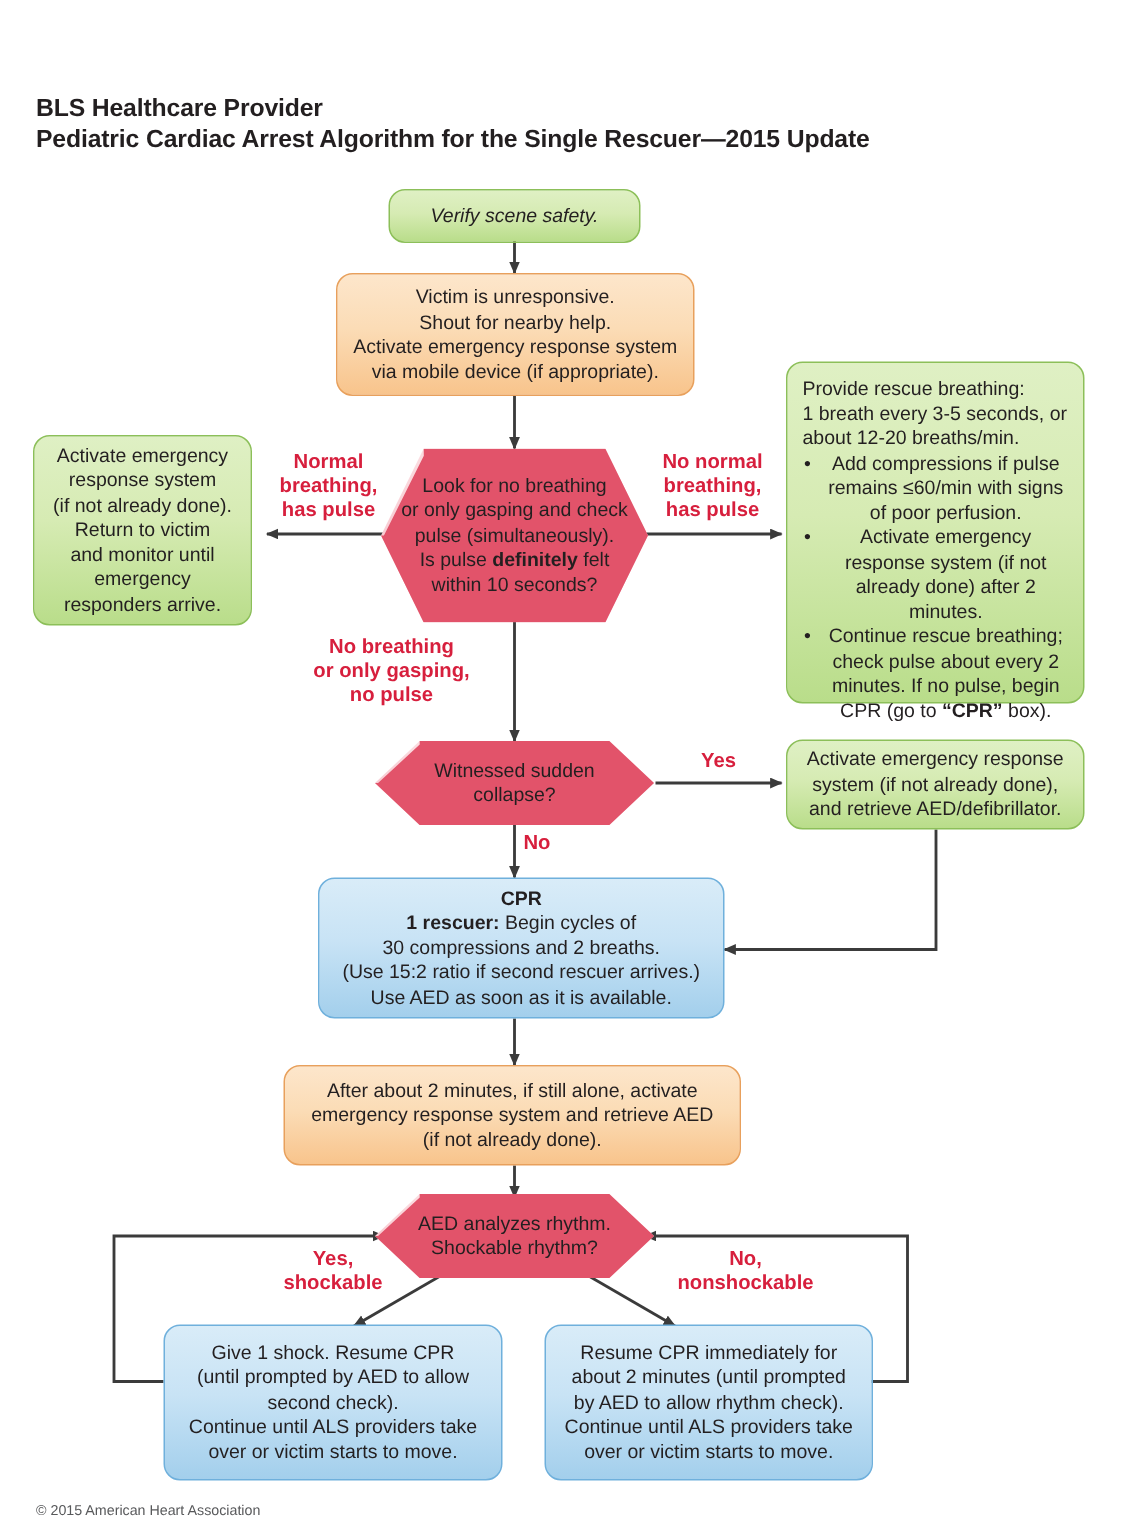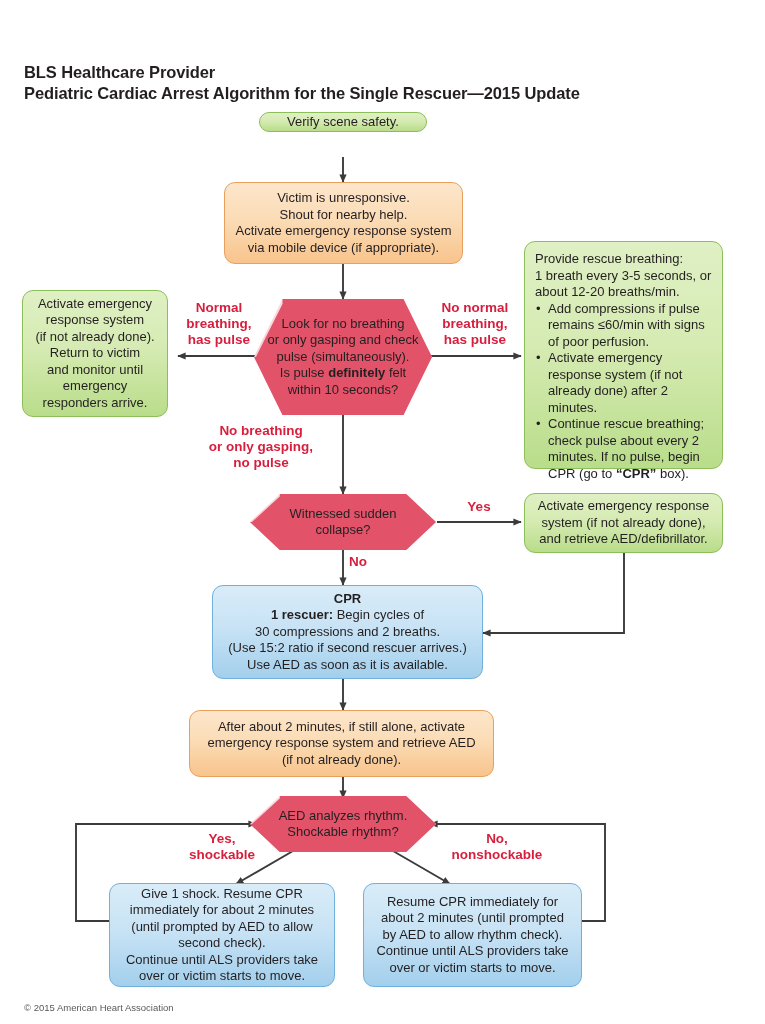--- a/index.html
+++ b/index.html
@@ -113,21 +113,21 @@
     left: 24px;
     top: 960px;
     font-size: 9.5px;
     color: #58595b;
   }
 
   .bulletlist { margin: 0; padding: 0; list-style: none; }
   .bulletlist li {
     position: relative;
     padding-left: 13px;
-    text-align: left;
+    text-align: center;
   }
   .bulletlist li:before {
     content: "\2022";
     position: absolute;
     left: 1px;
     top: 0;
   }
   .leftnode-text { text-align: left; }
   b { font-weight: bold; }
 </style>
@@ -172,21 +172,21 @@
       <line x1="305" y1="802" x2="236" y2="842" marker-end="url(#ah)"></line>
 
       <line x1="381" y1="802" x2="450" y2="842" marker-end="url(#ah)"></line>
 
       <path d="M109,879 L76,879 L76,782 L256,782" marker-end="url(#ah)"></path>
 
       <path d="M581,879 L605,879 L605,782 L430,782" marker-end="url(#ah)"></path>
     </g>
   </svg>
 
-  <div class="node green" style="left:259px; top:70px; width:168px; height:20px;">
+  <div class="node green" style="left:259px; top:84px; width:168px; height:36px;font-style:italic;">
     <div class="inner">Verify scene safety.</div>
   </div>
 
   <div class="node orange" style="left:224px; top:140px; width:239px; height:82px;">
     <div class="inner">
       <div>Victim is unresponsive.</div>
       <div>Shout for nearby help.</div>
       <div>Activate emergency response system</div>
       <div>via mobile device (if appropriate).</div>
     </div>
@@ -269,21 +269,20 @@
     <div class="hexborder"></div>
     <div class="hextext">
       <div>AED analyzes rhythm.</div>
       <div>Shockable rhythm?</div>
     </div>
   </div>
 
   <div class="node blue" style="left:109px; top:841px; width:226px; height:104px;">
     <div class="inner">
       <div>Give 1 shock. Resume CPR</div>
-      <div>immediately for about 2 minutes</div>
       <div>(until prompted by AED to allow</div>
       <div>second check).</div>
       <div>Continue until ALS providers take</div>
       <div>over or victim starts to move.</div>
     </div>
   </div>
 
   <div class="node blue" style="left:363px; top:841px; width:219px; height:104px;">
     <div class="inner">
       <div>Resume CPR immediately for</div>

